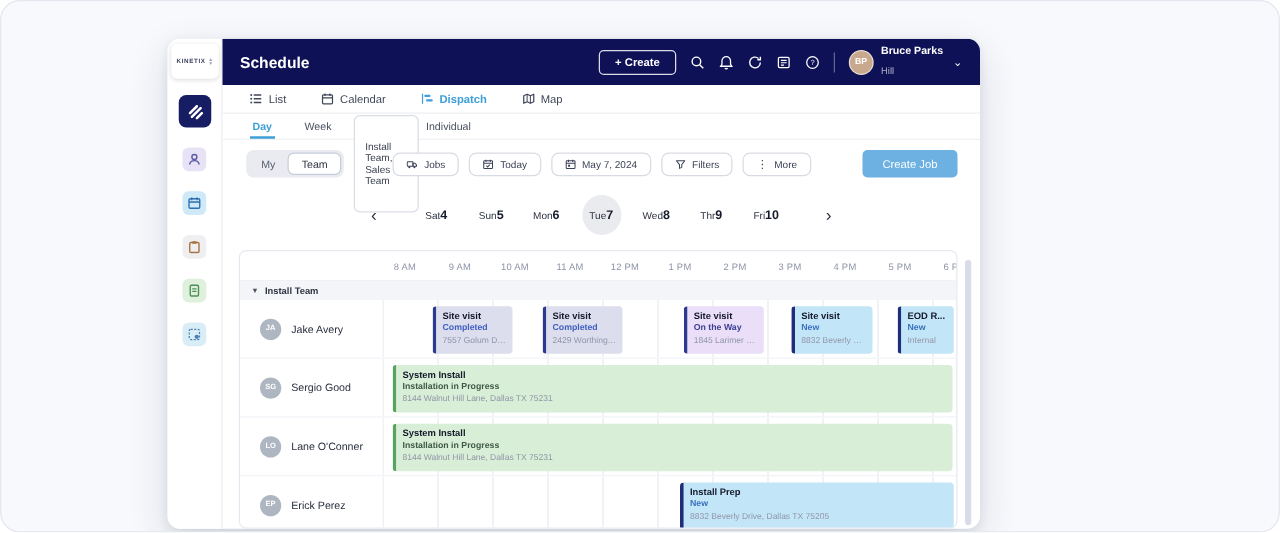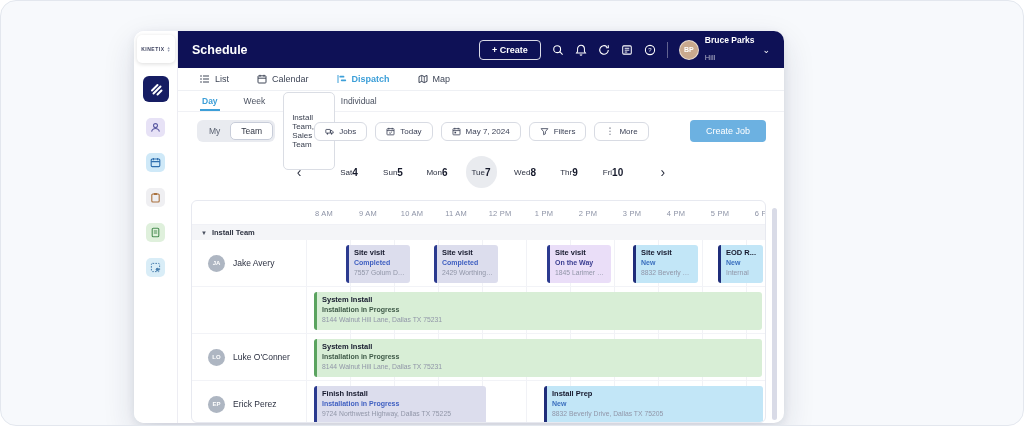--- a/index.html
+++ b/index.html
@@ -364,49 +364,48 @@
             <div class="ev-detail">8832 Beverly Dri...</div>
           </div>
           <div class="event ev-blue" style="left:526px;width:45px">
             <div class="ev-title">EOD R...</div>
             <div class="ev-status">New</div>
             <div class="ev-detail">Internal</div>
           </div>
         </div>
 
         <div class="row">
+          <div class="res">
+            <span class="res-avatar">SG</span>
+            <span class="res-name">Sergio Good</span>
+          </div>
           <div class="event ev-green" style="left:122px;width:448px">
             <div class="ev-title">System Install</div>
             <div class="ev-status">Installation in Progress</div>
             <div class="ev-detail">8144 Walnut Hill Lane, Dallas TX 75231</div>
           </div>
         </div>
 
         <div class="row">
           <div class="res">
             <span class="res-avatar">LO</span>
-            <span class="res-name">Luke O'Conner</span>
+            <span class="res-name">Lane O'Conner</span>
           </div>
           <div class="event ev-green" style="left:122px;width:448px">
             <div class="ev-title">System Install</div>
             <div class="ev-status">Installation in Progress</div>
             <div class="ev-detail">8144 Walnut Hill Lane, Dallas TX 75231</div>
           </div>
         </div>
 
         <div class="row">
           <div class="res">
             <span class="res-avatar">EP</span>
             <span class="res-name">Erick Perez</span>
           </div>
-          <div class="event ev-gray" style="left:122px;width:172px">
-            <div class="ev-title">Finish Install</div>
-            <div class="ev-status">Installation in Progress</div>
-            <div class="ev-detail">9724 Northwest Highway, Dallas TX 75225</div>
-          </div>
           <div class="event ev-blue" style="left:352px;width:219px">
             <div class="ev-title">Install Prep</div>
             <div class="ev-status">New</div>
             <div class="ev-detail">8832 Beverly Drive, Dallas TX 75205</div>
           </div>
         </div>
       </div>
 
       <div class="scrollbar"></div>
     </div>

